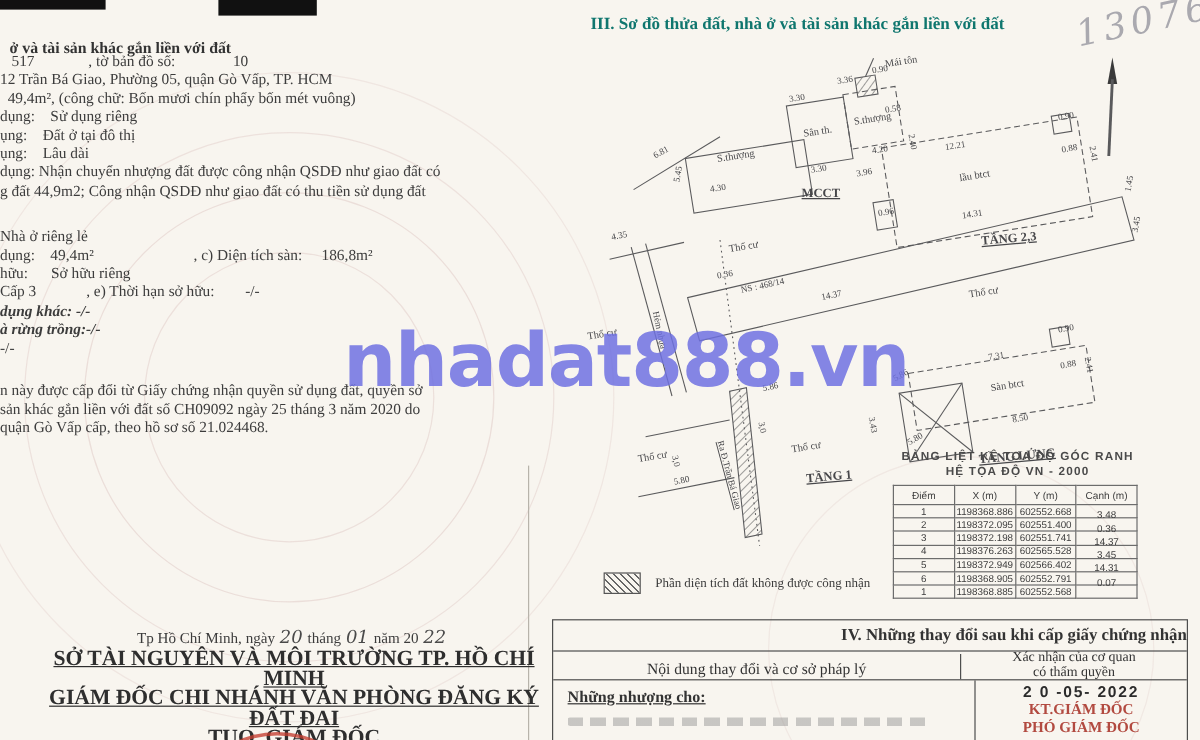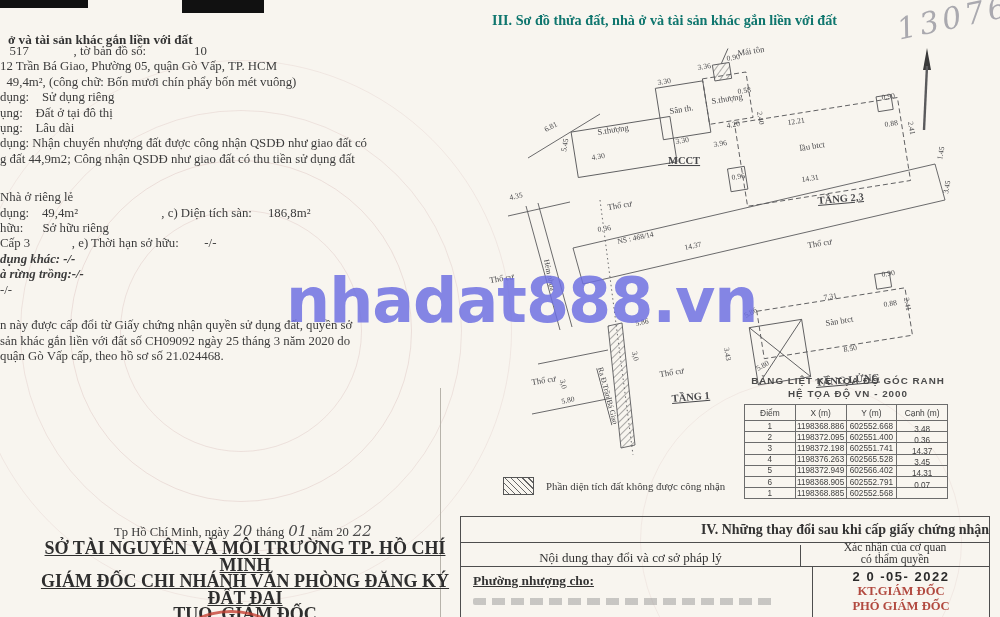--- a/index.html
+++ b/index.html
@@ -303,21 +303,21 @@
     <div class="r1">IV. Những thay đổi sau khi cấp giấy chứng nhận</div>
     <div class="r2">
       <div class="c1">Nội dung thay đổi và cơ sở pháp lý</div>
       <div class="c2">
         <div>Xác nhận của cơ quan</div>
         <div>có thẩm quyền</div>
       </div>
     </div>
     <div class="r3">
       <div class="c1">
-        <div id="transfer-label">Phường nhượng cho:</div>
+        <div id="transfer-label">Những nhượng cho:</div>
         <div id="clipped-line"></div>
       </div>
       <div class="c2">
         <div id="date-stamp">2 0  -05-  2022</div>
         <div class="red-stamp">KT.GIÁM ĐỐC</div>
         <div class="red-stamp">PHÓ GIÁM ĐỐC</div>
       </div>
     </div>
   </div>
 

